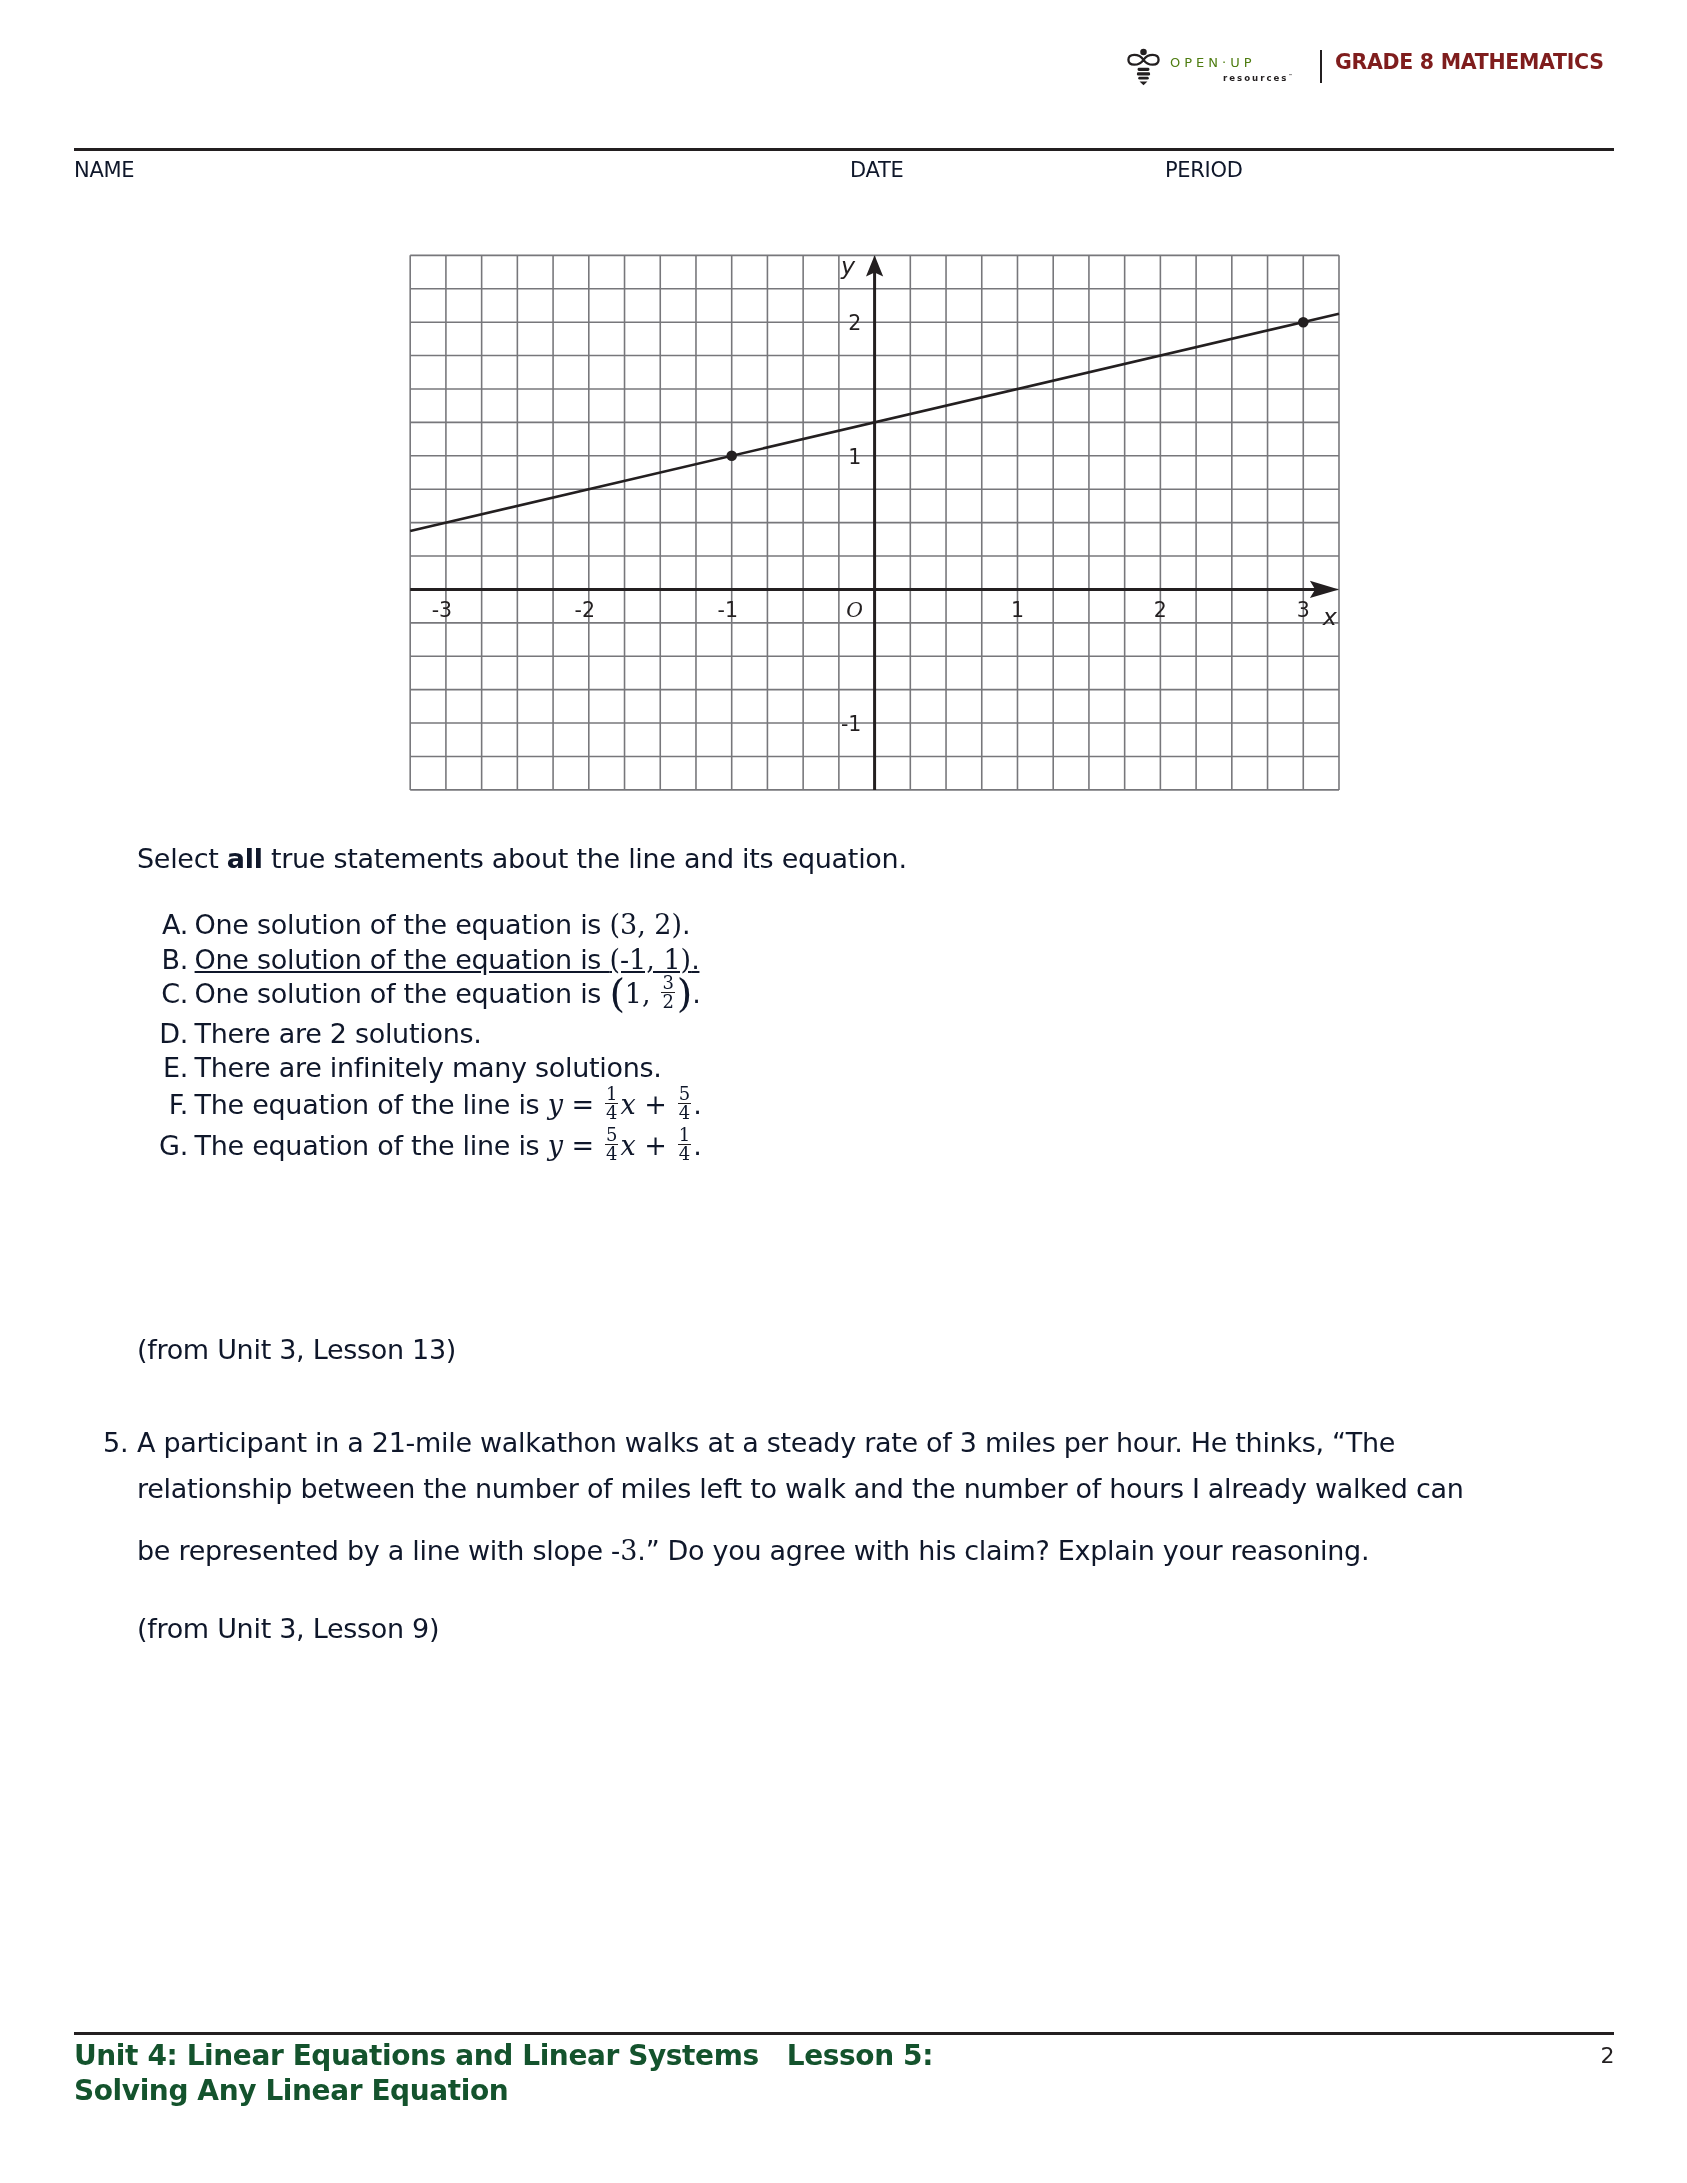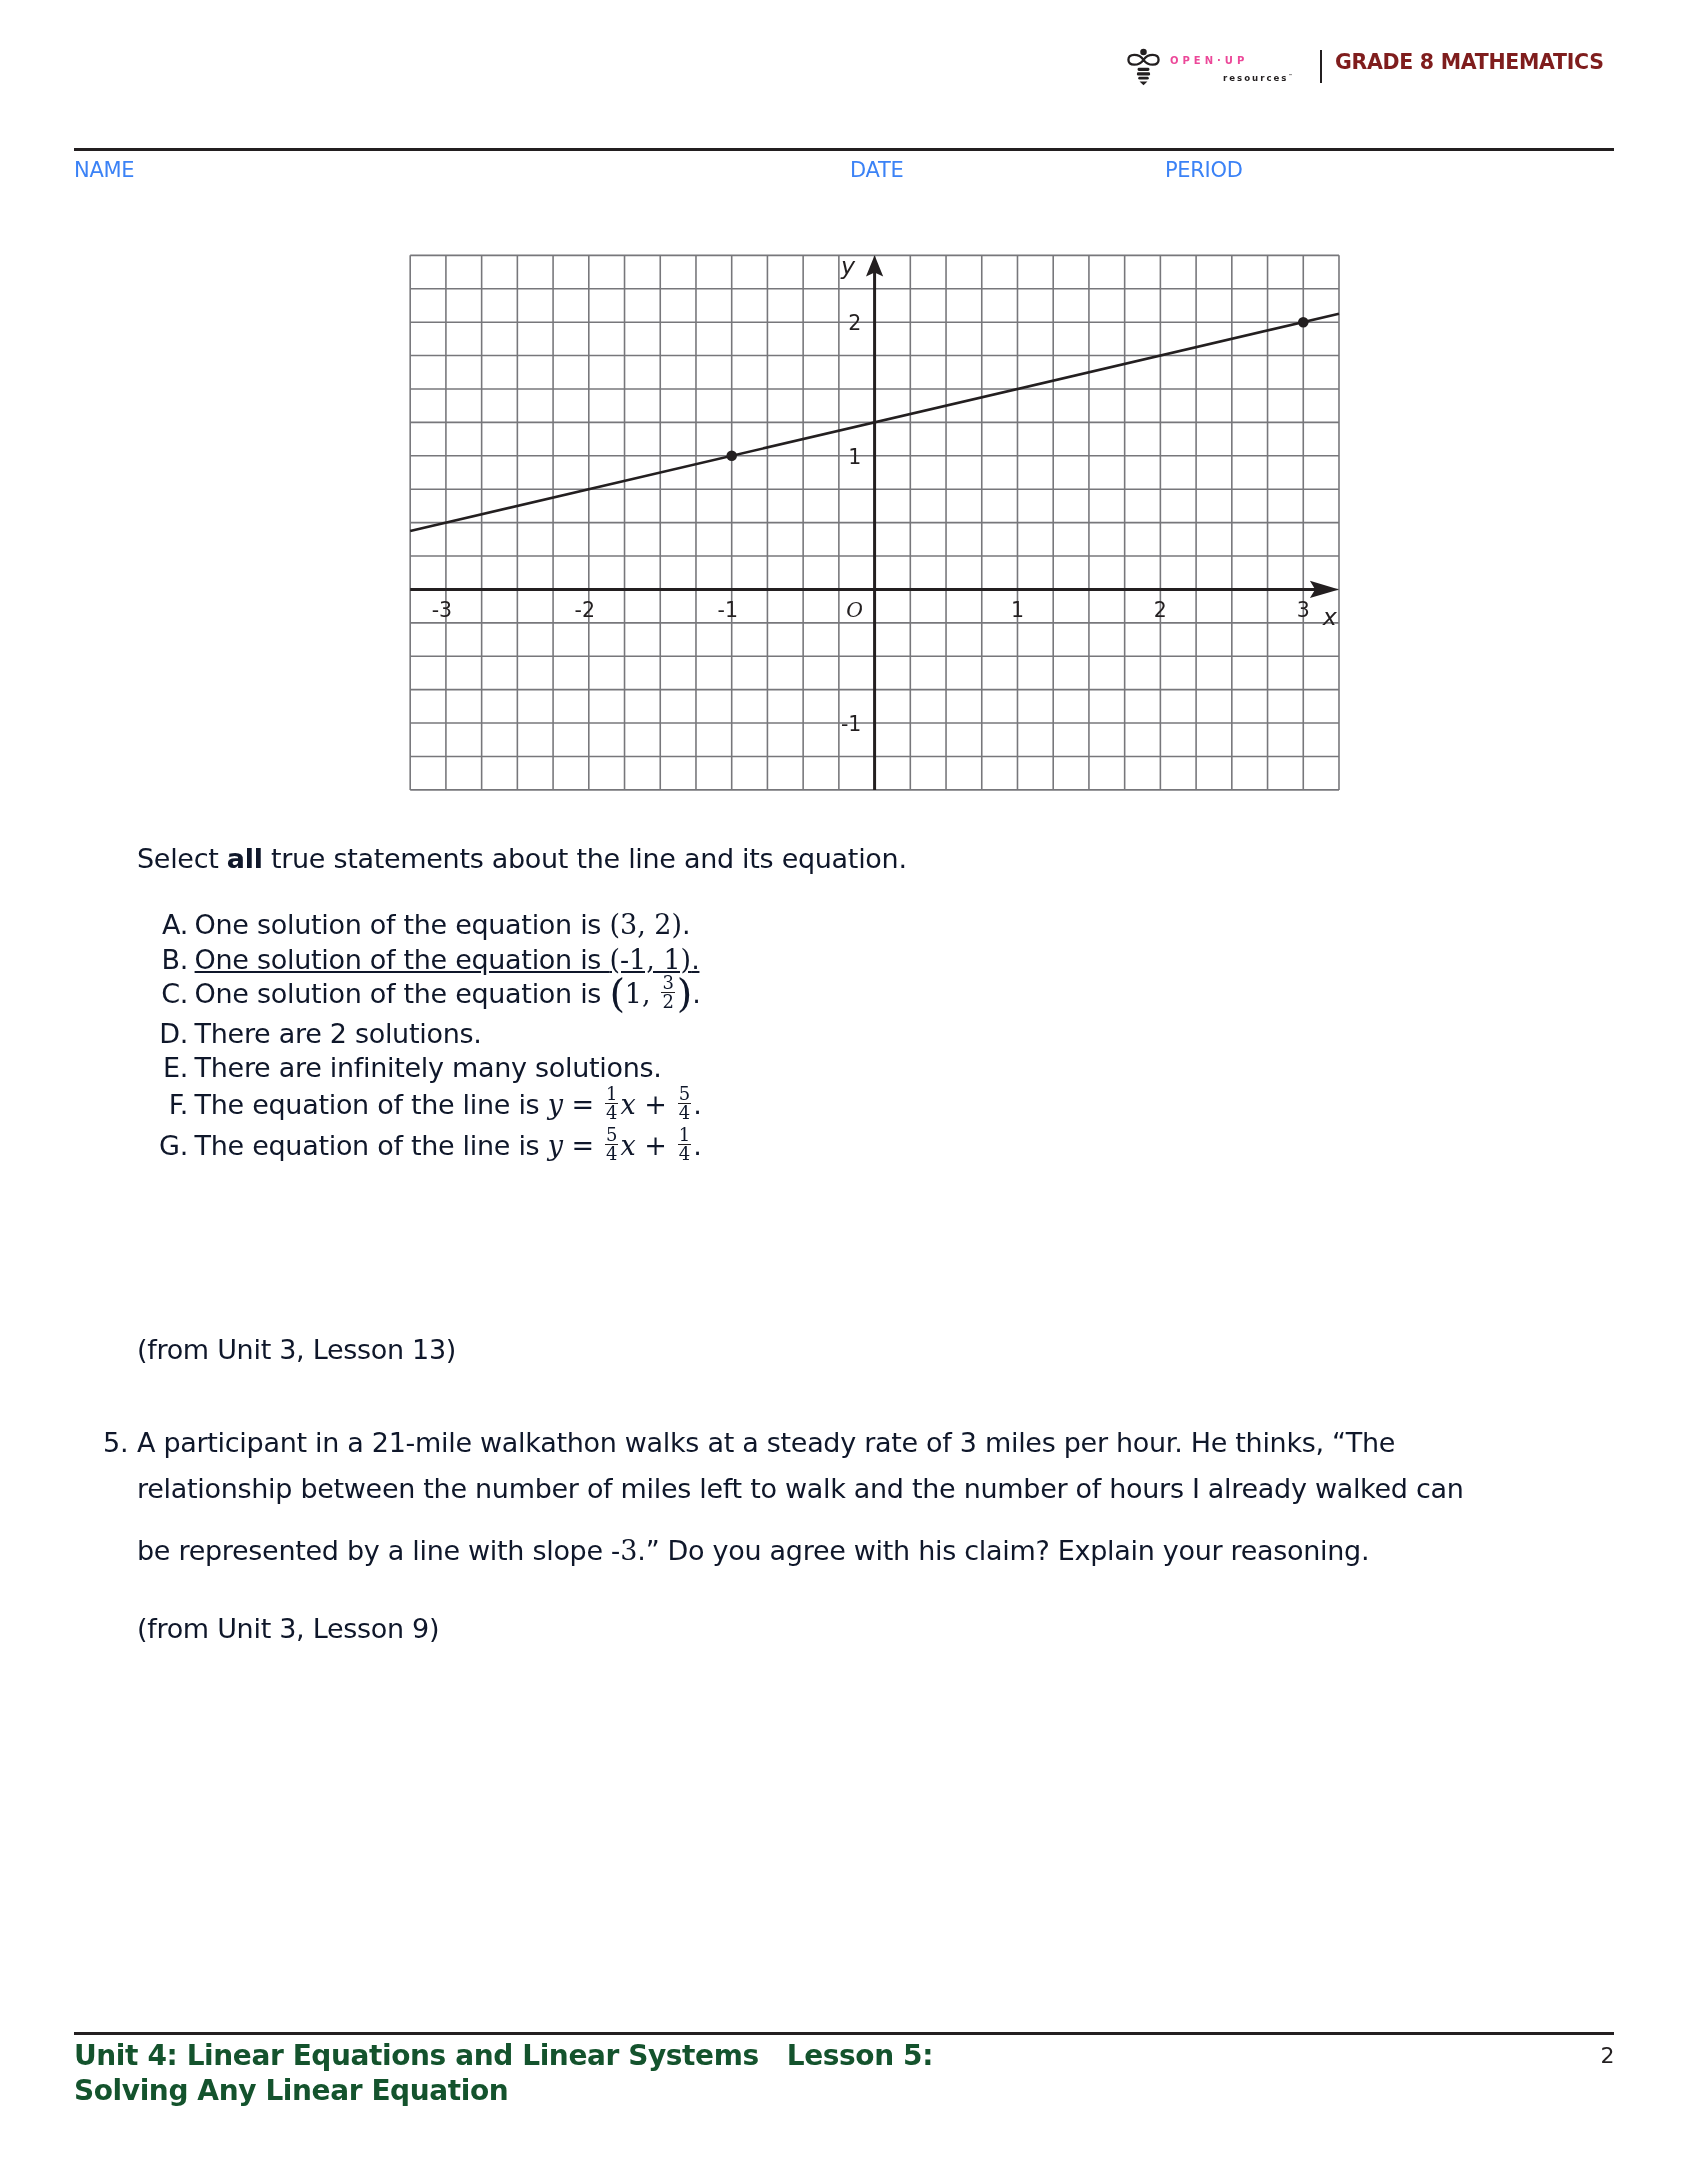--- a/index.html
+++ b/index.html
@@ -2,32 +2,32 @@
 <html style="font-size:10.6px"><head>
 <meta charset="utf-8">
 <style>
   html, body { margin: 0; padding: 0; background: #ffffff; }
   body { width: 1687px; height: 2183px; position: relative; overflow: hidden;
          font-family: "DejaVu Sans", sans-serif; color: #231f20; }
   .abs { position: absolute; }
 
   
   .logo-icon { left: 1123px; top: 48px; width: 41px; height: 38px; }
-  .logo-word { left: 1170px; top: 56px; font-family: "DejaVu Sans", sans-serif; font-weight: bold;
-               font-size: 10px; letter-spacing: 4px; color: #ec4899; line-height: 1; }
+  .logo-word { left: 1170px; top: 56px; font-family: "DejaVu Sans", sans-serif; font-weight: normal;
+               font-size: 13px; letter-spacing: 4px; color: #4d7c0f; line-height: 1; }
   .logo-sub  { left: 1223px; top: 74px; font-family: "DejaVu Sans", sans-serif; font-weight: bold;
                font-size: 8.6px; letter-spacing: 2px; color: #231f20; line-height: 1; }
   .logo-tm   { font-size: 4px; letter-spacing: 0; vertical-align: top; }
   .header-divider { left: 1320px; top: 50px; width: 2px; height: 33px; background: #231f20; }
   .grade-title { left: 1335px; top: 49px; font-family: "DejaVu Sans", sans-serif; font-weight: bold;
                  font-size: 20.5px; line-height: 26.5px; letter-spacing: -0.3px; color: #7f1d1d; }
 
   .rule-top { left: 74px; top: 148px; width: 1540px; height: 2.6px; background: #231f20; }
   .field-label { top: 157px; font-family: "DejaVu Sans", sans-serif; font-size: 21px; line-height: 26.5px;
-                 letter-spacing: -0.3px; color: #3b82f6; }
+                 letter-spacing: -0.3px; color: #0f172a; }
 
   
   #graph { position: absolute; left: 0; top: 0; width: 1687px; height: 860px; pointer-events: none; }
   #graph * { pointer-events: auto; }
 
   
   .txt { font-family: "DejaVu Sans", sans-serif; font-size: 27px; color: #0f172a; white-space: nowrap;
          letter-spacing: -0.3px; }
   .math { font-family: "DejaVu Serif", serif; letter-spacing: 0; }
   .mi { font-style: italic; }

